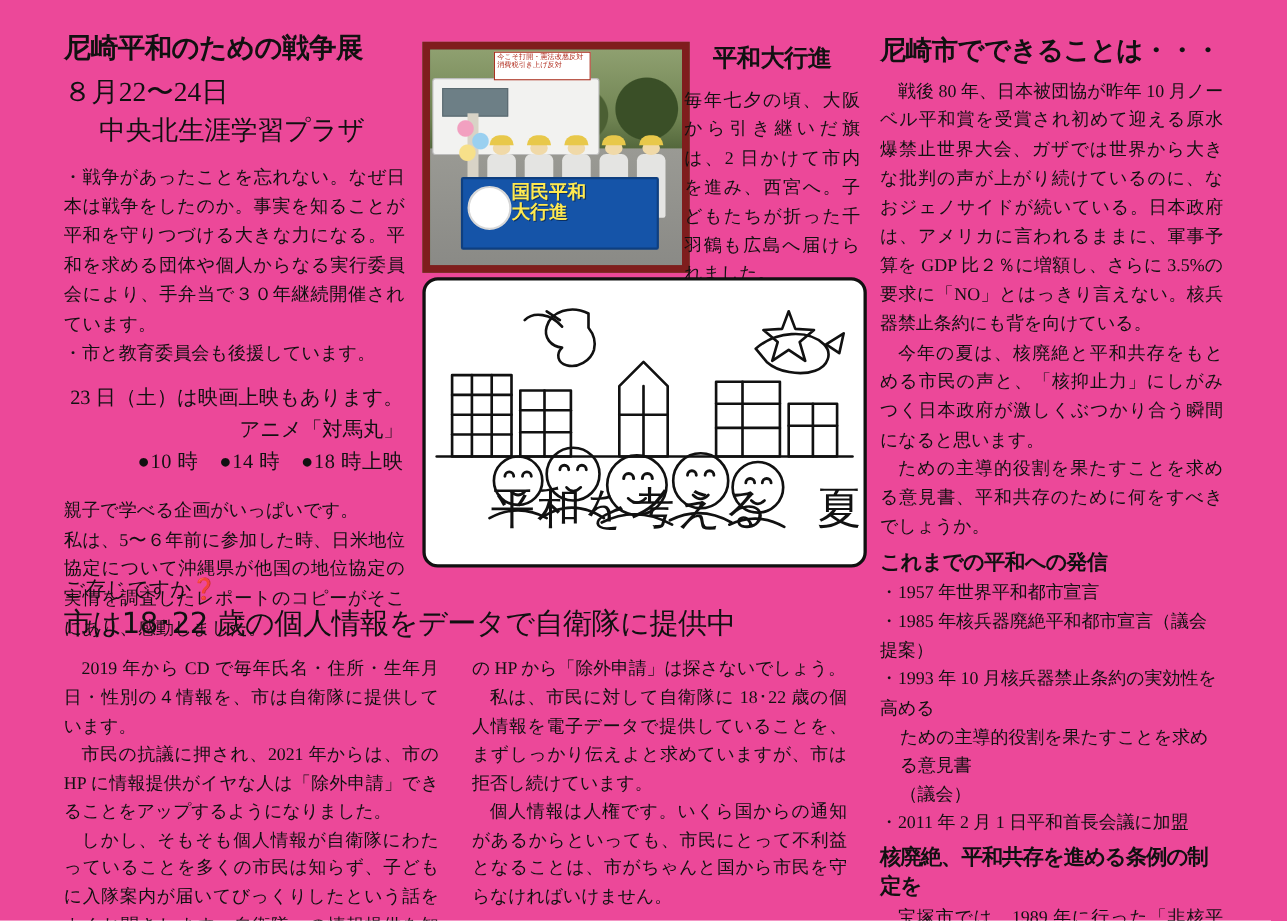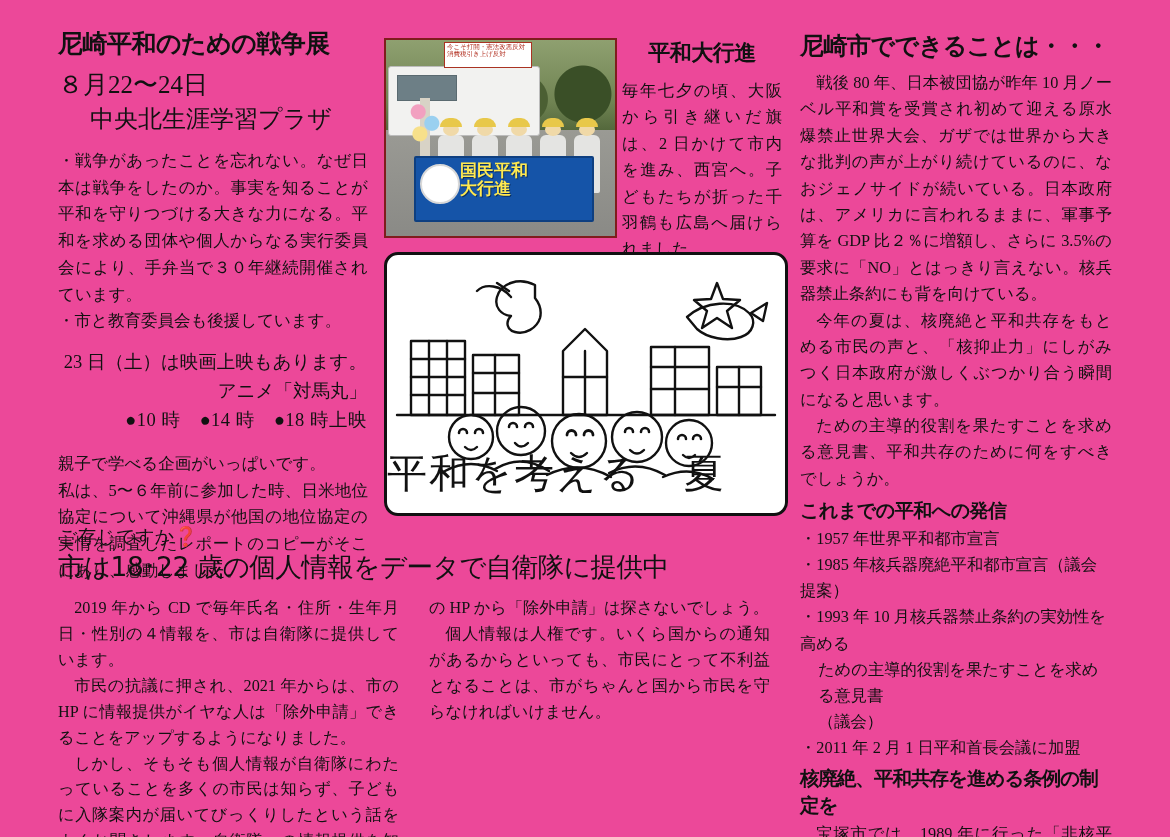--- a/index.html
+++ b/index.html
@@ -116,21 +116,21 @@
 
   
   .photo {
     position: absolute;
     left: 384px;
     top: 38px;
     width: 229px;
     height: 196px;
     overflow: hidden;
     background: #6d7f5a;
-    border: 2px solid #7f1d1d;
+    border: 7px solid #7f1d1d;
   }
   .photo .sky {
     position: absolute; left:0; top:0; width:100%; height:46%;
     background: linear-gradient(#8fa070, #6f8352 70%, #54683c);
   }
   .photo .trees {
     position:absolute; left:0; top:0; width:100%; height:46%;
     background:
       radial-gradient(circle at 12% 70%, #44582f 0 22px, transparent 23px),
       radial-gradient(circle at 34% 58%, #3d5229 0 26px, transparent 27px),
@@ -223,22 +223,22 @@
     top: 252px;
     width: 398px;
     height: 258px;
     border: 3px solid #111;
     border-radius: 14px;
     background: #fff;
     overflow: hidden;
   }
   .illus-cap {
     position: absolute;
-    left: 0; bottom: 12px; width: 100%;
-    text-align: left;
+    left: 0; bottom: 24px; width: 100%;
+    text-align: right;
     font-family: "DejaVu Sans", "Liberation Sans", sans-serif;
     font-size: 40px;
     letter-spacing: 2px;
   }
 
   
   .col-right {
     position: absolute;
     left: 800px;
     top: 30px;
@@ -315,20 +315,21 @@
   <div class="headline">市は18･22 歳の個人情報をデータで自衛隊に提供中</div>
 
   <div class="article">
     <div class="acol">
       <p>2019 年から CD で毎年氏名・住所・生年月日・性別の４情報を、市は自衛隊に提供しています。</p>
       <p>市民の抗議に押され、2021 年からは、市の HP に情報提供がイヤな人は「除外申請」できることをアップするようになりました。</p>
       <p>しかし、そもそも個人情報が自衛隊にわたっていることを多くの市民は知らず、子どもに入隊案内が届いてびっくりしたという話をよくお聞きします。自衛隊への情報提供を知らなかったら、市</p>
     </div>
     <div class="acol">
       <p class="noindent">の HP から「除外申請」は探さないでしょう。</p>
+      <p>私は、市民に対して自衛隊に 18･22 歳の個人情報を電子データで提供していることを、まずしっかり伝えよと求めていますが、市は拒否し続けています。</p>
       <p>個人情報は人権です。いくら国からの通知があるからといっても、市民にとって不利益となることは、市がちゃんと国から市民を守らなければいけません。</p>
     </div>
   </div>
 
   <div class="photo">
     <div class="sky"></div>
     <div class="trees"></div>
     <div class="ground"></div>
     <div class="van">
       <div class="win"></div>

